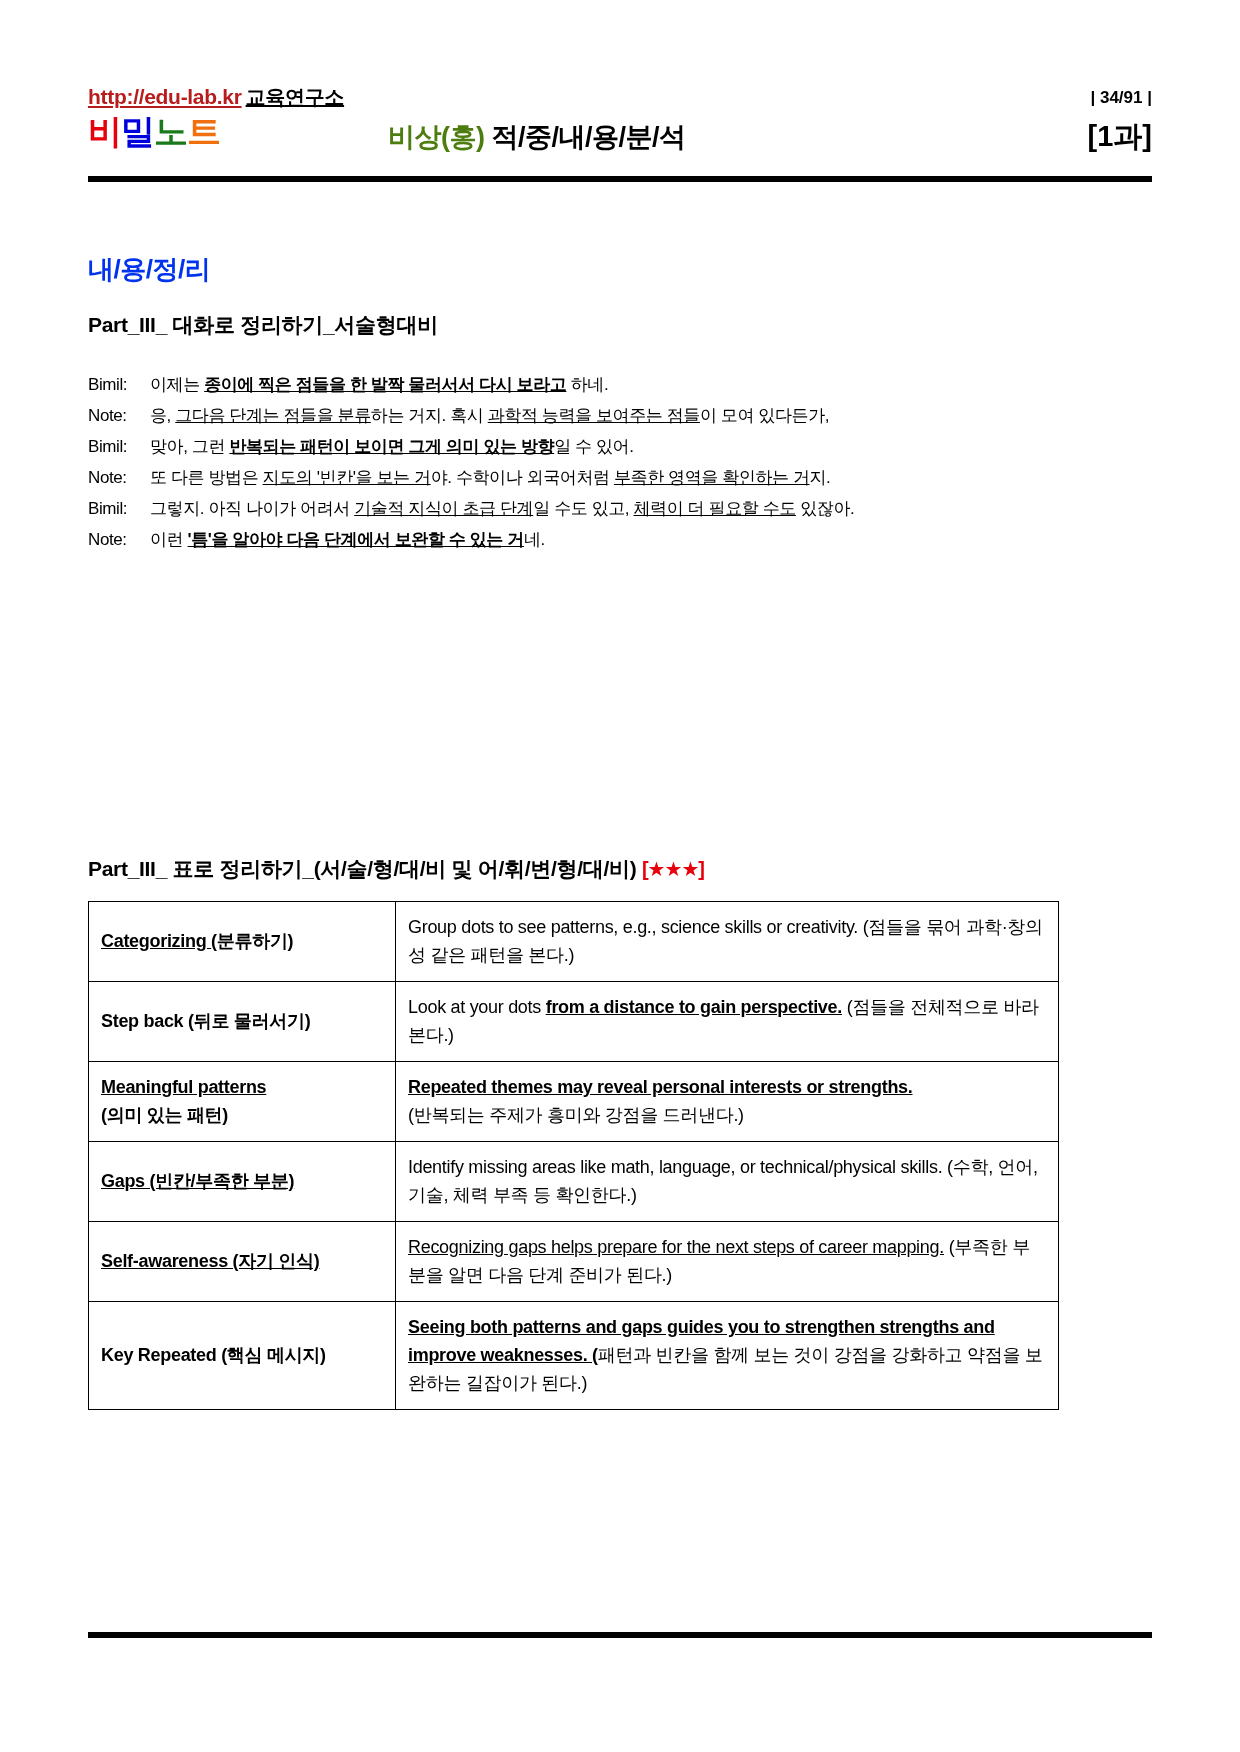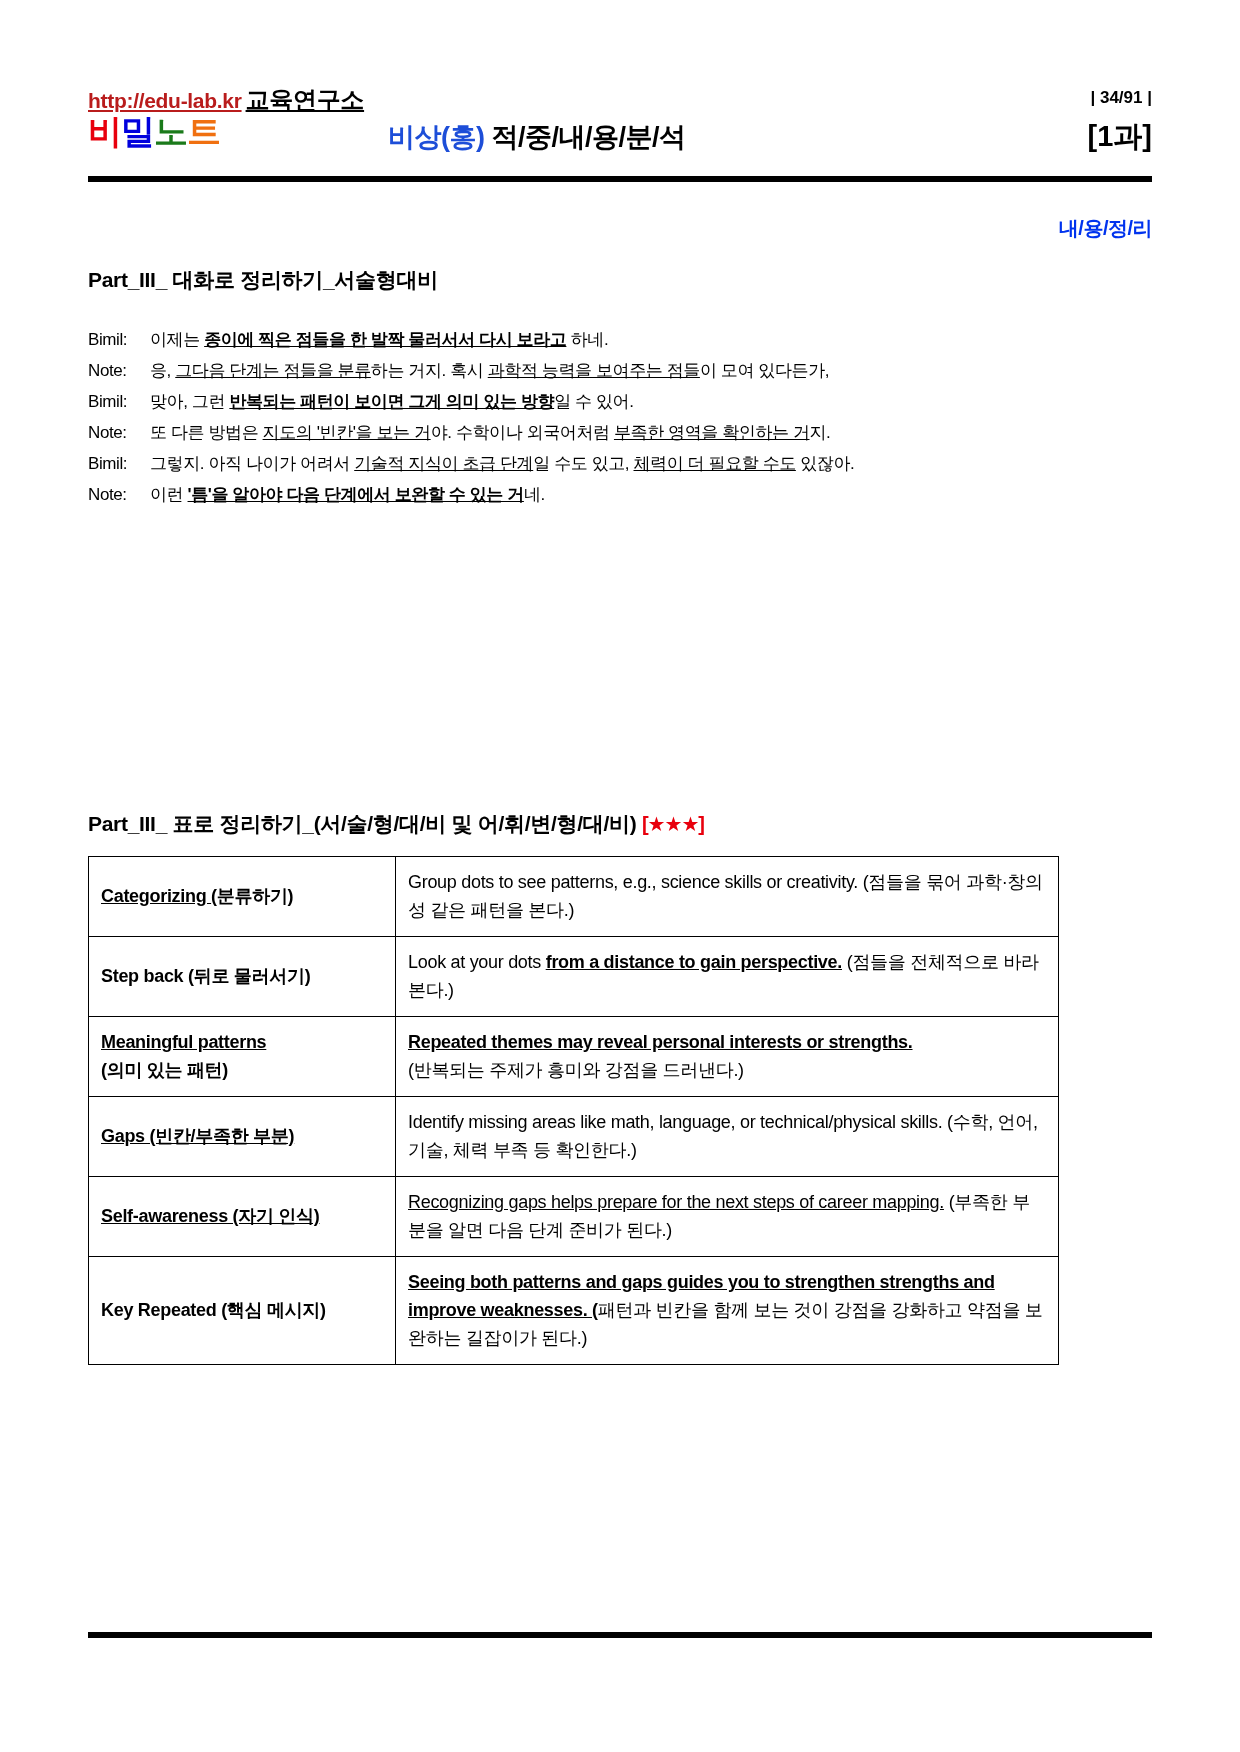--- a/index.html
+++ b/index.html
@@ -38,21 +38,21 @@
     letter-spacing: -0.3px;
   }
   .site-url {
     color: #b91c1c;
     text-decoration: underline;
     font-size: 21px;
     font-weight: bold;
   }
   .site-name {
     color: #000000;
-    font-size: 24px;
+    font-size: 20px;
     font-weight: bold;
     text-decoration: underline;
     text-decoration-color: #000000;
     padding-left: 4px;
   }
   .logo {
     position: absolute;
     left: 0;
     top: 52px;
     font-size: 34px;
@@ -67,21 +67,21 @@
   .logo .c4 { color: #f07010; }
   .subject {
     position: absolute;
     left: 300px;
     top: 57px;
     font-size: 27px;
     font-weight: bold;
     letter-spacing: -0.5px;
     white-space: nowrap;
   }
-  .subject .pub { color: #1d4ed8; }
+  .subject .pub { color: #4d7c0f; }
   .subject .ttl { color: #000000; }
   .pageno {
     position: absolute;
     right: 0;
     top: 26px;
     font-size: 17px;
     font-weight: bold;
     white-space: nowrap;
   }
   .lesson {
@@ -96,26 +96,25 @@
     position: absolute;
     left: 0;
     right: 0;
     top: 114px;
     height: 6px;
     background: #000000;
   }
 
   
   .sec-title {
-    margin-top: 35px;
-    font-size: 20px;
+    margin-top: 72px;
+    font-size: 26px;
     font-weight: bold;
     color: #0033ee;
     letter-spacing: -0.5px;
-    text-align: right;
   }
   .part-title {
     margin-top: 24px;
     font-size: 21px;
     font-weight: bold;
     letter-spacing: -0.3px;
   }
   .stars {
     color: #e8000d;
     font-size: 20px;

